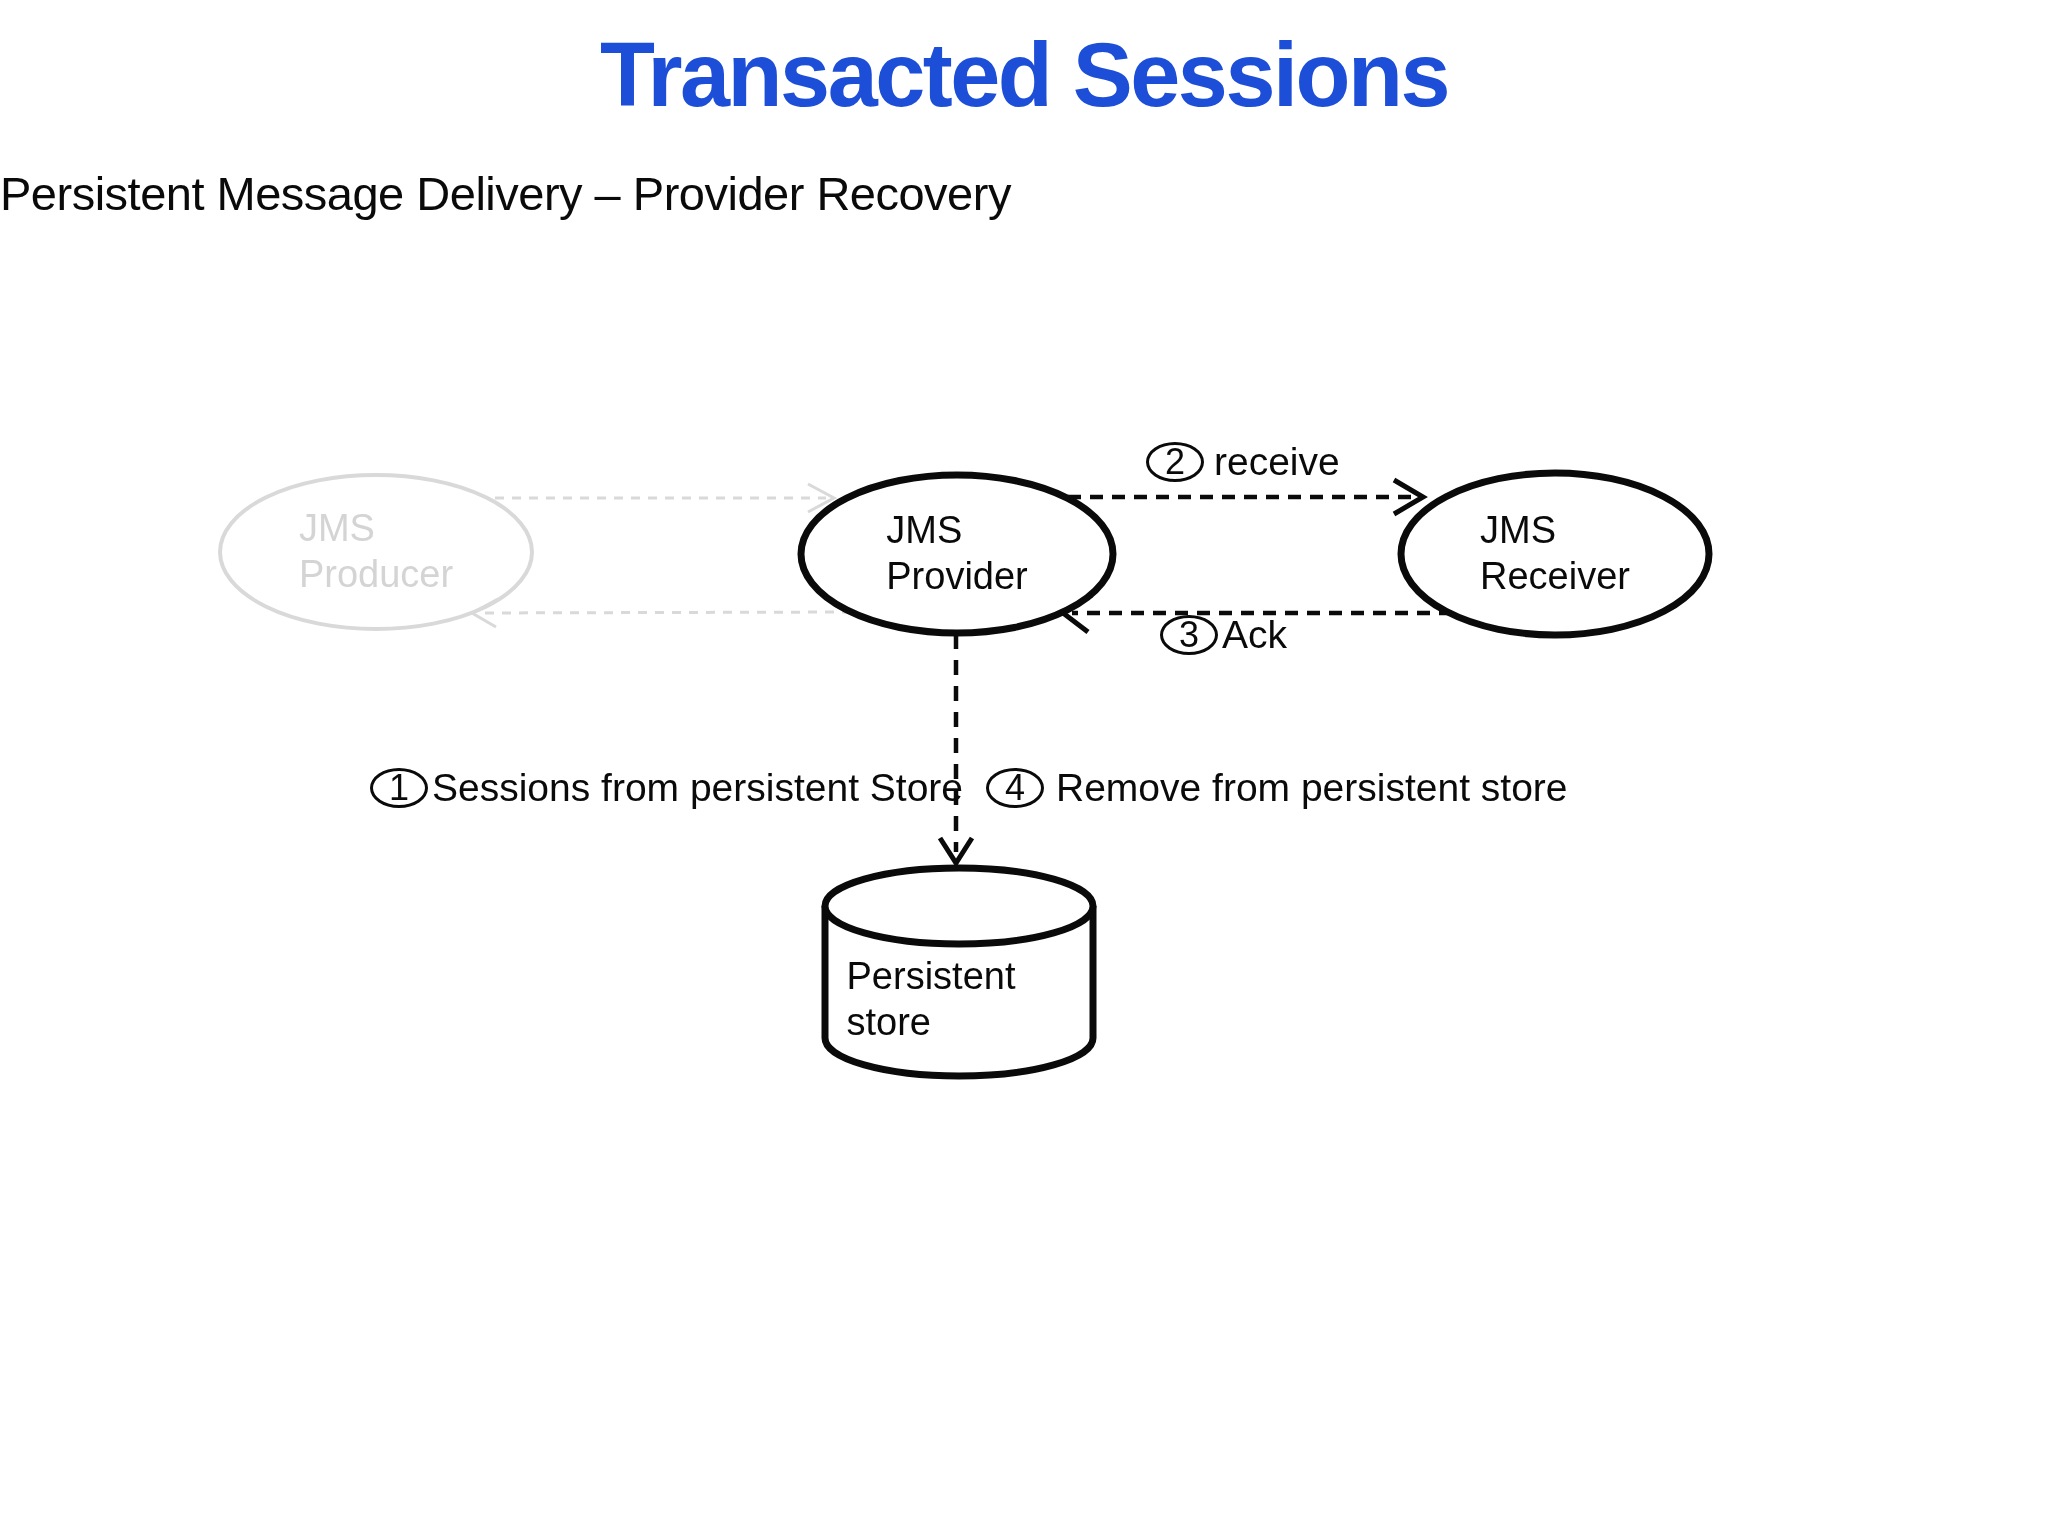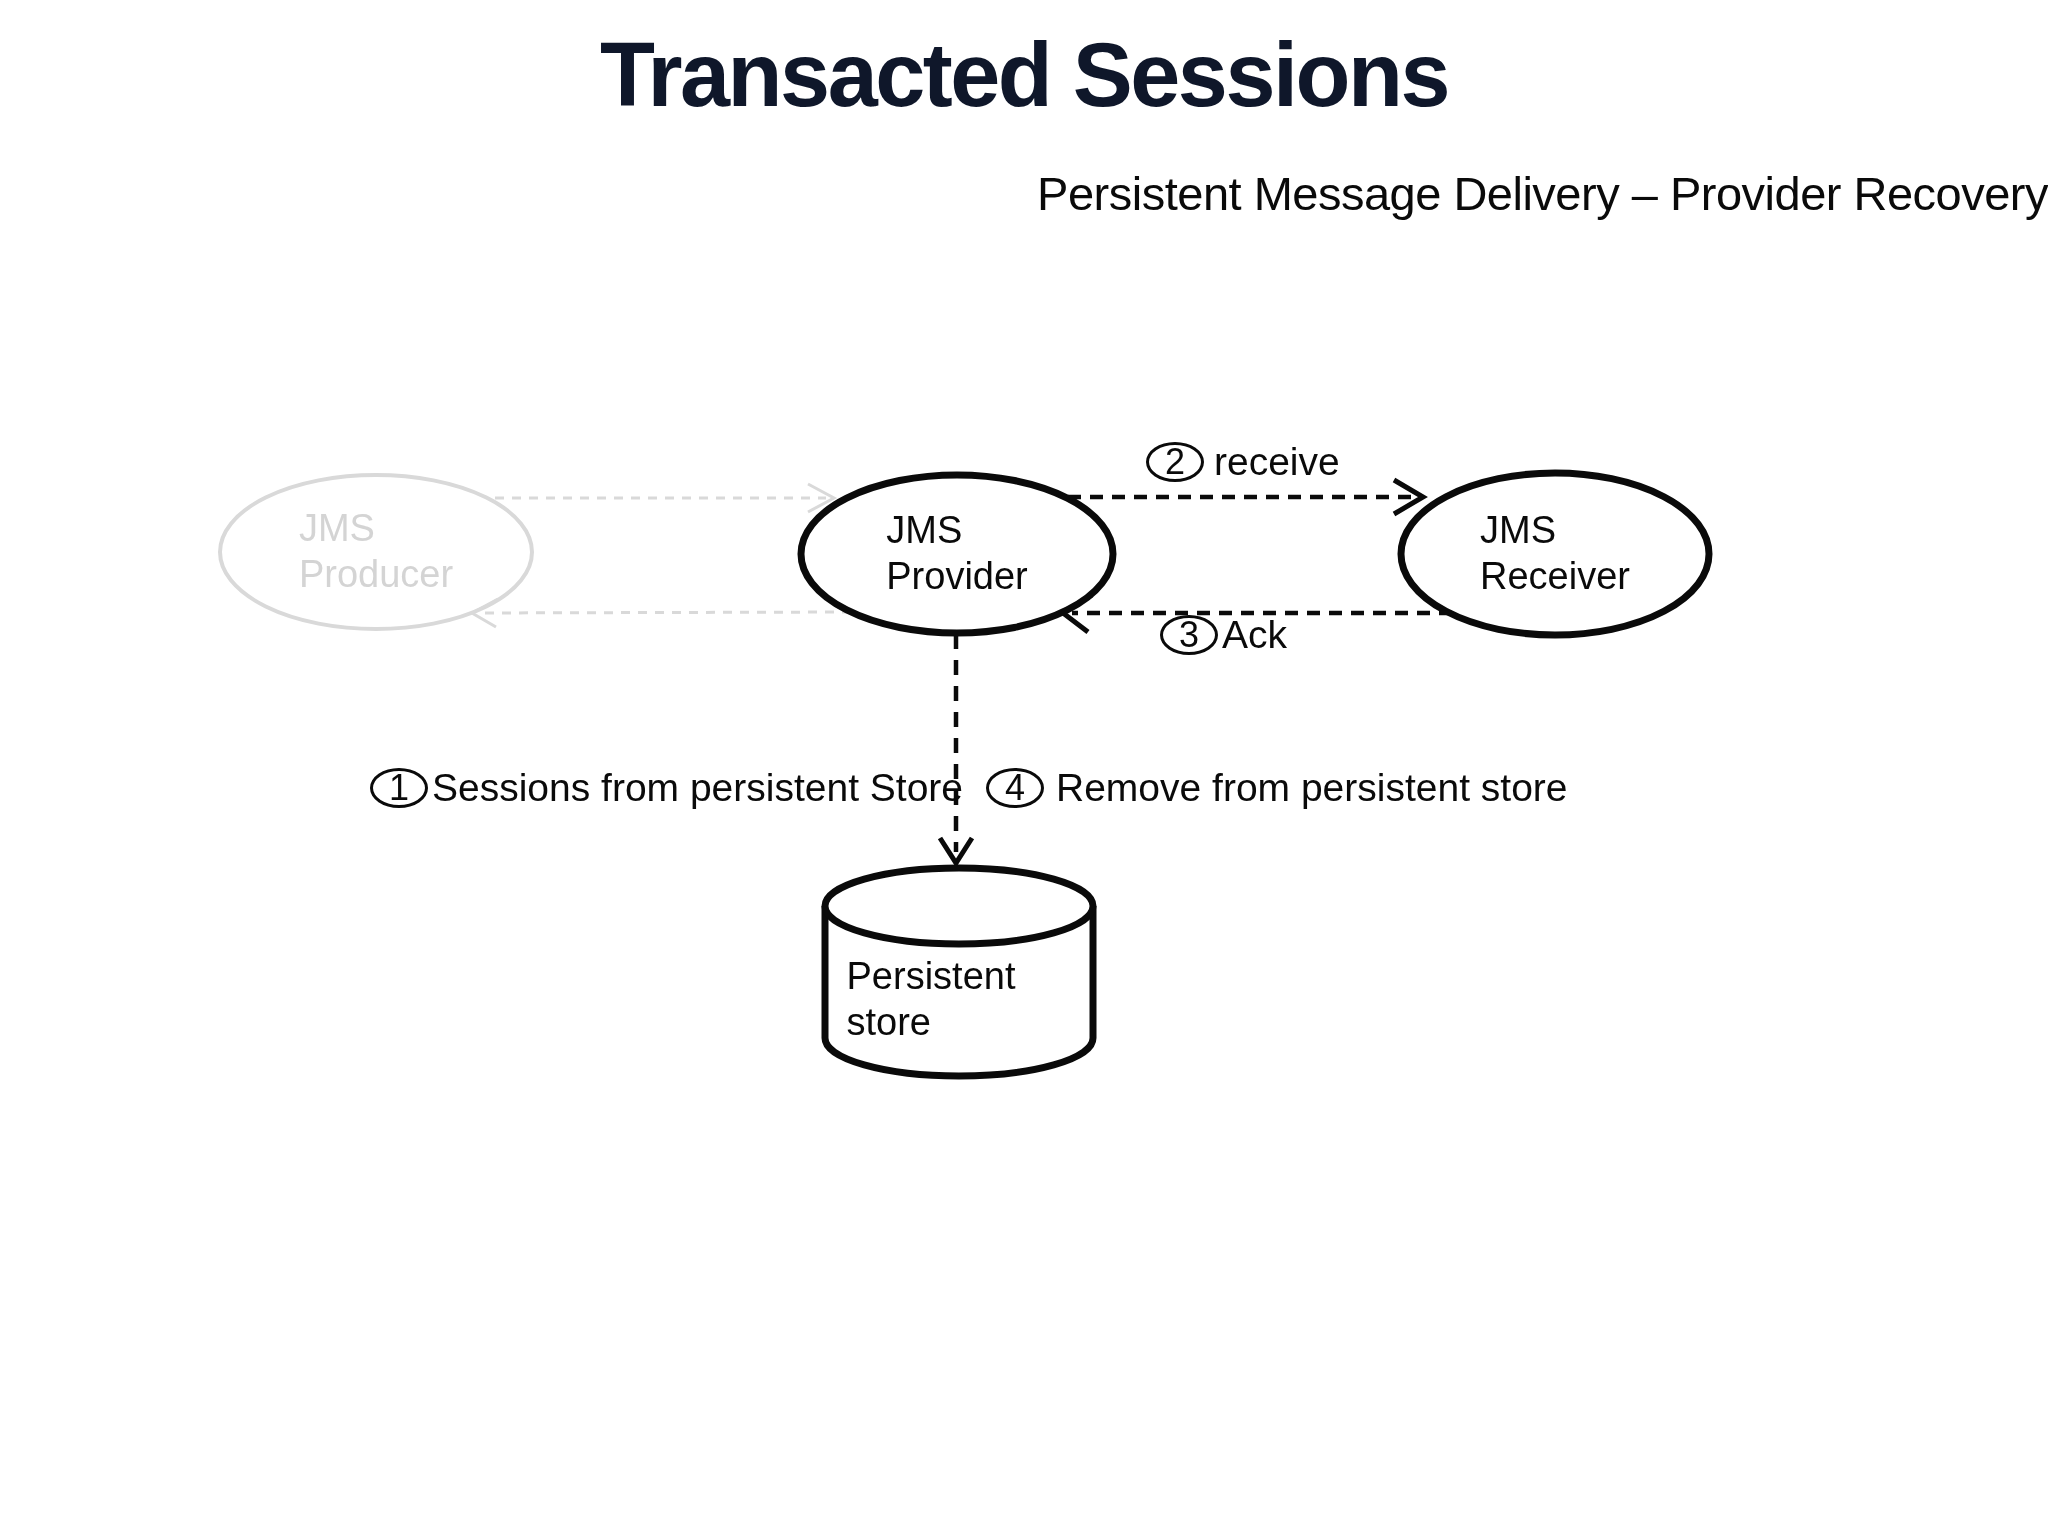--- a/index.html
+++ b/index.html
@@ -8,25 +8,25 @@
     width:2048px;height:1536px;
     background:#ffffff;
     overflow:hidden;
     font-family:"Liberation Sans","DejaVu Sans",sans-serif;
     color:#0a0a0a;
   }
   .title{
     position:absolute;left:0;right:0;top:30px;
     text-align:center;
     font-size:90px;font-weight:bold;letter-spacing:-2.5px;
-    line-height:1.0;color:#0f172a;margin:0;
+    line-height:1.0;color:#1d4ed8;margin:0;
   }
   .subtitle{
     position:absolute;left:0;right:0;top:168px;
-    text-align:right;
+    text-align:left;
     font-size:47px;font-weight:400;letter-spacing:-0.5px;
     line-height:1.1;color:#0a0a0a;
   }
   svg.layer{position:absolute;left:0;top:0;}
   .node-label{
     position:absolute;display:flex;align-items:center;justify-content:center;
     text-align:left;white-space:pre-line;
     font-size:38px;line-height:1.2;color:#0a0a0a;
   }
   .node-label.faded{color:#d4d4d4;}

